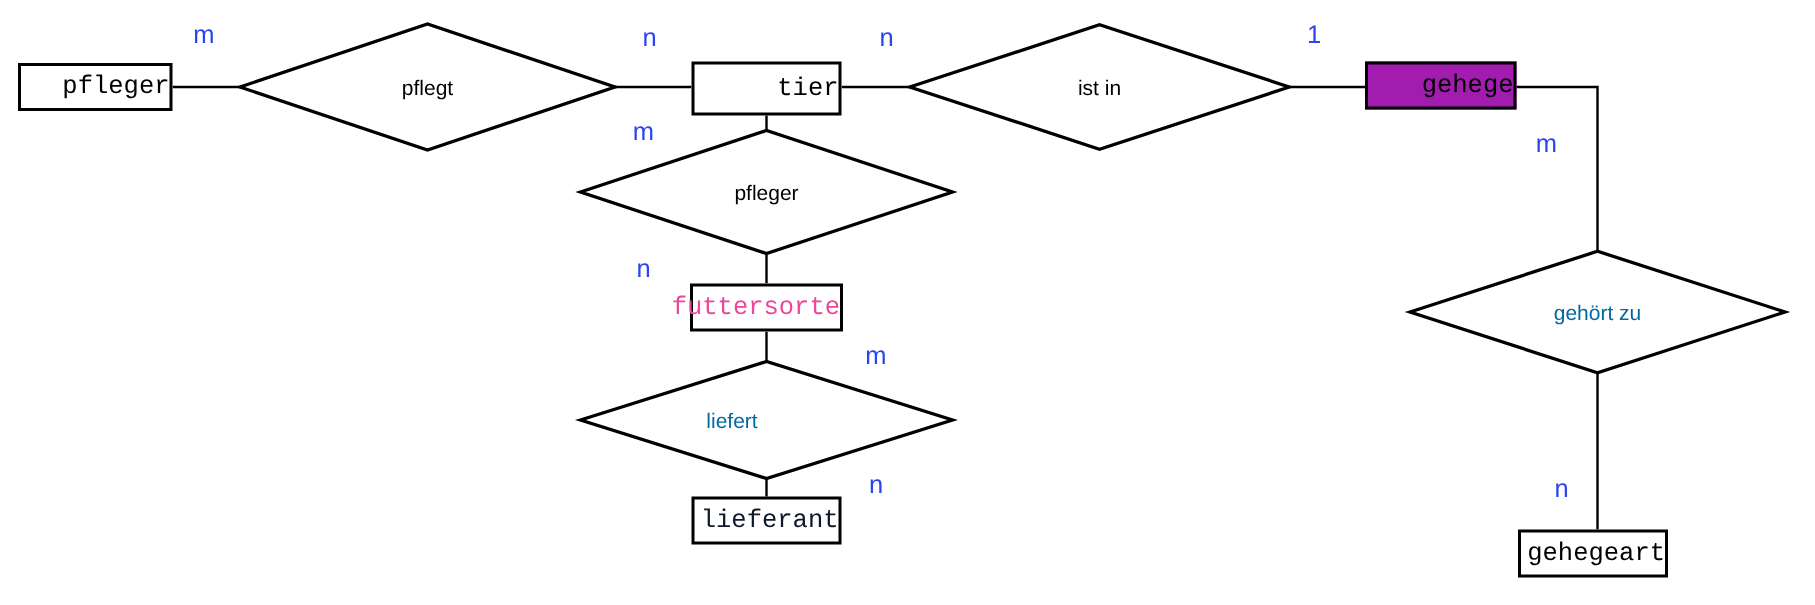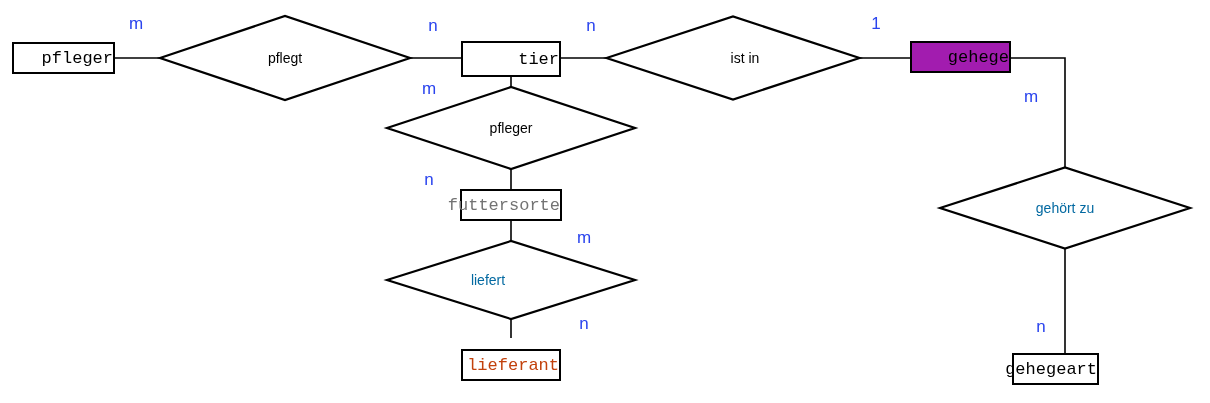--- a/index.html
+++ b/index.html
@@ -91,33 +91,33 @@
   <div id="entity-layer">
       <div class="entity-box" style="left: 12px; top: 42px; width: 103px; height: 32px; border-color: rgb(0, 0, 0); background: rgb(255, 255, 255); color: rgb(0, 0, 0);">
         <span>pfleger</span>
       </div>
       <div class="entity-box" style="left: 461px; top: 41px; width: 100px; height: 36px; border-color: rgb(0, 0, 0); background: rgb(255, 255, 255); color: rgb(0, 0, 0);">
         <span>tier</span>
       </div>
       <div class="entity-box" style="left: 910px; top: 41px; width: 101px; height: 32px; border-color: rgb(0, 0, 0); background: #a21caf; color: rgb(0, 0, 0);">
         <span>gehege</span>
       </div>
-      <div class="entity-box" style="left: 460px; top: 189px; width: 102px; height: 32px; border-color: rgb(0, 0, 0); background: rgb(255, 255, 255); color: #737373;">
+      <div class="entity-box" style="left: 460px; top: 189px; width: 102px; height: 32px; border-color: rgb(0, 0, 0); background: rgb(255, 255, 255); color: #ec4899;">
         <span>futtersorte</span>
       </div>
-      <div class="entity-box" style="left: 461px; top: 349px; width: 100px; height: 32px; border-color: rgb(0, 0, 0); background: rgb(255, 255, 255); color: #c2410c;">
+      <div class="entity-box" style="left: 461px; top: 331px; width: 100px; height: 32px; border-color: rgb(0, 0, 0); background: rgb(255, 255, 255); color: #0f172a;">
         <span>lieferant</span>
       </div>
-      <div class="entity-box" style="left: 1012px; top: 353px; width: 87px; height: 32px; border-color: rgb(0, 0, 0); background: rgb(255, 255, 255); color: rgb(0, 0, 0); padding-left: 20px;">
+      <div class="entity-box" style="left: 1012px; top: 353px; width: 100px; height: 32px; border-color: rgb(0, 0, 0); background: rgb(255, 255, 255); color: rgb(0, 0, 0); padding-left: 20px;">
         <span>gehegeart</span>
       </div>
     </div>
   <div id="rel-label-layer">
       <div class="rel-label" style="left: 285px; top: 58px; color: rgb(0, 0, 0);">pflegt</div>
-      <div class="rel-label" style="left: 733px; top: 58px; color: rgb(0, 0, 0); margin-left: 12px;">ist in</div>
+      <div class="rel-label" style="left: 733px; top: 58px; color: rgb(0, 0, 0);">ist in</div>
       <div class="rel-label" style="left: 511px; top: 128px; color: rgb(0, 0, 0);">pfleger</div>
       <div class="rel-label" style="left: 488px; top: 280px; color: #0369a1;">liefert</div>
       <div class="rel-label" style="left: 1065px; top: 208px; color: #0369a1;">gehört zu</div>
     </div>
   <div id="card-layer">
       <div class="card-label" style="left: 136px; top: 23px; color: rgb(42, 68, 238);">m</div>
       <div class="card-label" style="left: 433px; top: 25px; color: rgb(42, 68, 238);">n</div>
       <div class="card-label" style="left: 591px; top: 25px; color: rgb(42, 68, 238);">n</div>
       <div class="card-label" style="left: 429px; top: 88px; color: rgb(42, 68, 238);">m</div>
       <div class="card-label" style="left: 876px; top: 23px; color: rgb(42, 68, 238);">1</div>

